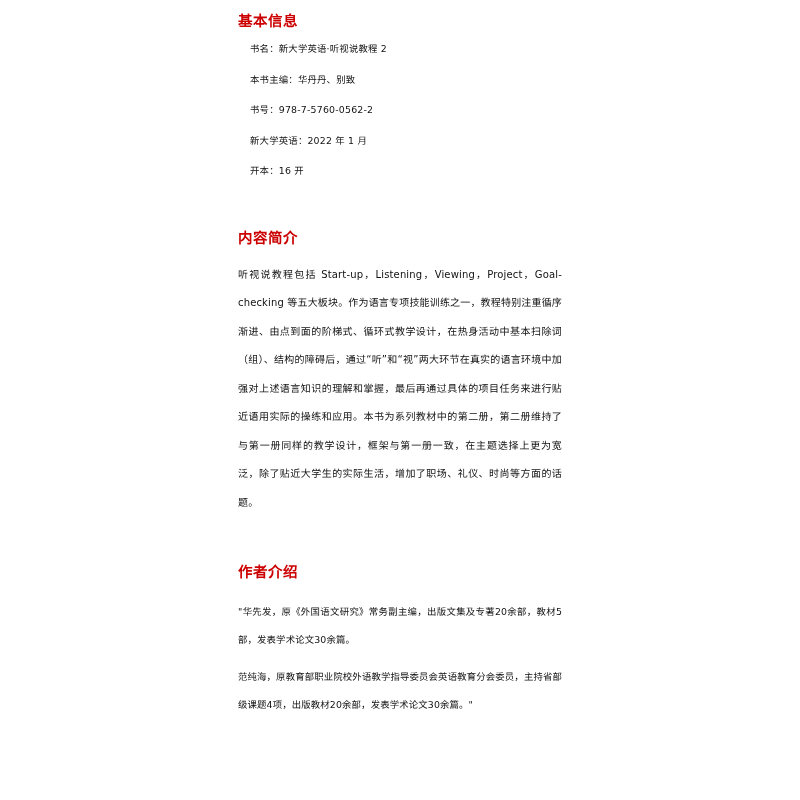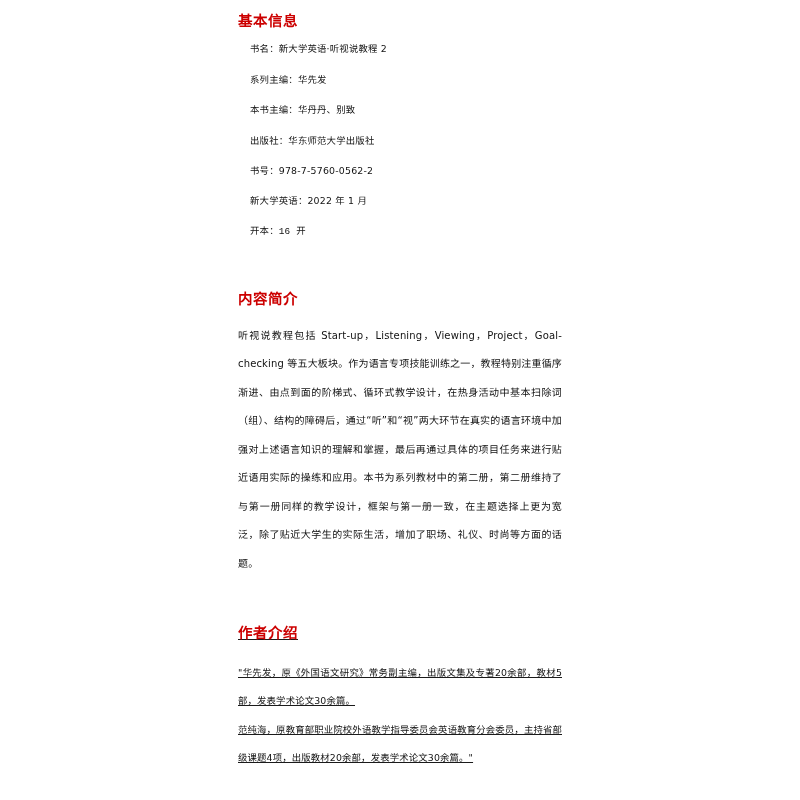--- a/index.html
+++ b/index.html
@@ -59,21 +59,20 @@
   .info-item {
     font-size: 9.4px;
     line-height: 1.0;
     color: #111111;
     margin: 0 0 21px 0;
     white-space: nowrap;
     letter-spacing: 0.2px;
   }
   .info-item:last-child {
     margin-bottom: 0;
-    font-family: Liberation Mono, monospace;
   }
   .info-label { }
   .info-value { }
 
   
   .section-summary {
     padding-top: 43px;
   }
   .section-summary .section-heading {
     margin-bottom: 13px;
@@ -84,52 +83,49 @@
     color: #111111;
     margin: 0;
     text-align: justify;
     text-justify: inter-ideograph;
     letter-spacing: 0.15px;
   }
 
   
   .section-author {
     padding-top: 47px;
-    text-decoration: underline;
   }
   .section-author .section-heading {
     margin-bottom: 16px;
   }
   .author-paragraph {
     font-size: 9.4px;
     line-height: 28.5px;
     color: #111111;
     margin: 0;
     text-align: justify;
     text-justify: inter-ideograph;
     letter-spacing: 0.15px;
   }
   .author-paragraph + .author-paragraph {
-    margin-top: 0;
+    margin-top: 8px;
   }
 </style>
 </head>
 <body>
 
 <div class="page">
   <div class="content-column">
 
     <section class="section section-basic">
       <h2 class="section-heading">基本信息</h2>
 
       <ul class="info-list">
         <li class="info-item"><span class="info-label">书名：</span><span class="info-value">新大学英语·听视说教程 2</span></li>
-        <li class="info-item"><span class="info-label">系列主编：</span><span class="info-value">华先发</span></li>
         <li class="info-item"><span class="info-label">本书主编：</span><span class="info-value">华丹丹、别致</span></li>
-        <li class="info-item"><span class="info-label">出版社：</span><span class="info-value">华东师范大学出版社</span></li>
         <li class="info-item"><span class="info-label">书号：</span><span class="info-value">978-7-5760-0562-2</span></li>
         <li class="info-item"><span class="info-label">新大学英语：</span><span class="info-value">2022 年 1 月</span></li>
         <li class="info-item"><span class="info-label">开本：</span><span class="info-value">16 开</span></li>
       </ul>
     </section>
 
     <section class="section section-summary">
       <h2 class="section-heading">内容简介</h2>
       <p class="body-paragraph">听视说教程包括 Start-up，Listening，Viewing，Project，Goal-checking 等五大板块。作为语言专项技能训练之一，教程特别注重循序渐进、由点到面的阶梯式、循环式教学设计，在热身活动中基本扫除词（组）、结构的障碍后，通过“听”和“视”两大环节在真实的语言环境中加强对上述语言知识的理解和掌握，最后再通过具体的项目任务来进行贴近语用实际的操练和应用。本书为系列教材中的第二册，第二册维持了与第一册同样的教学设计，框架与第一册一致，在主题选择上更为宽泛，除了贴近大学生的实际生活，增加了职场、礼仪、时尚等方面的话题。</p>
     </section>

